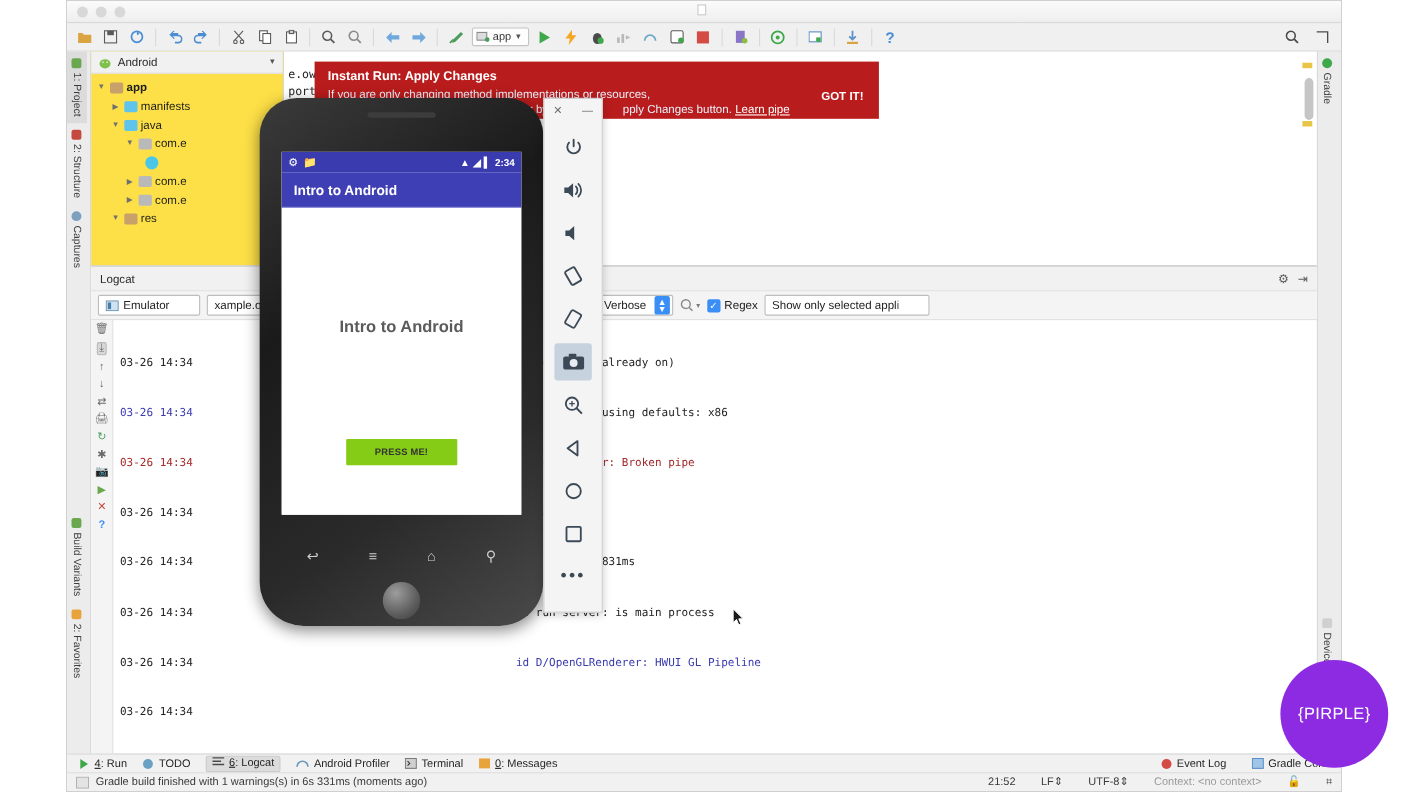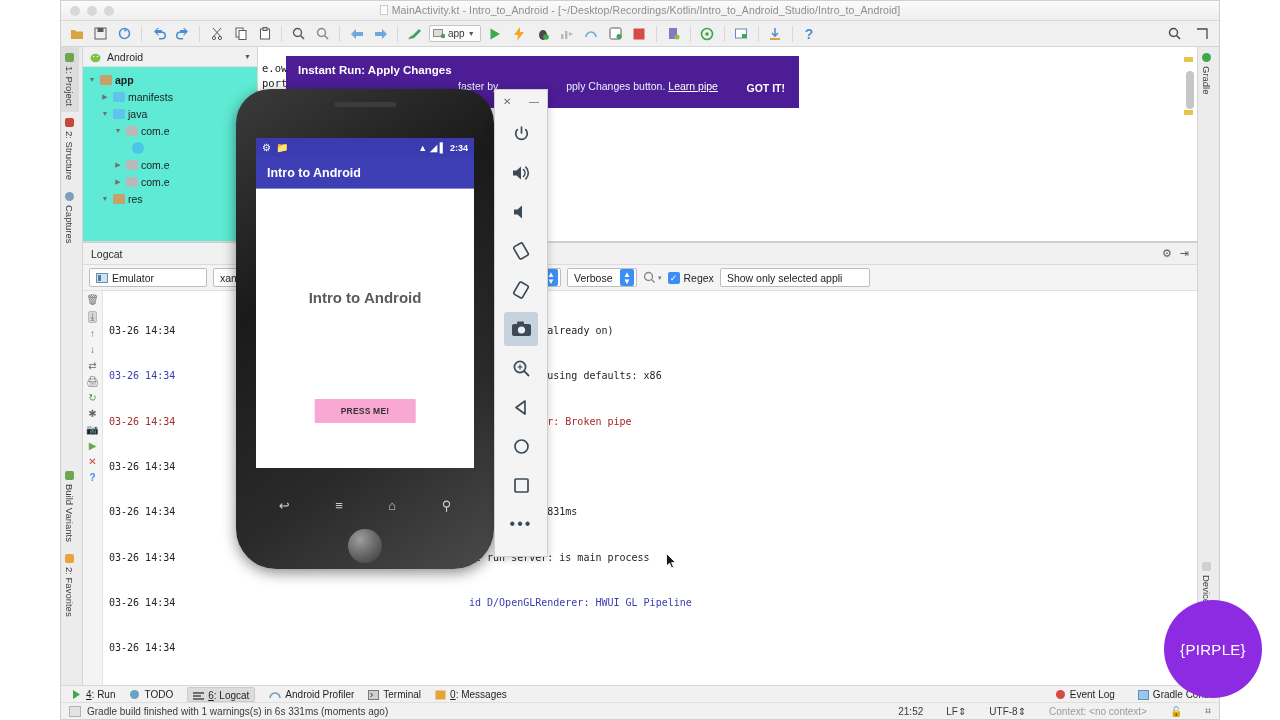--- a/index.html
+++ b/index.html
@@ -46,21 +46,21 @@
   .vtabs { position:absolute; top:46px; width:22px; bottom:34px; background:#ececec;
            border-right:1px solid #d5d5d5; }
   .vtabs.right { border-right:none; border-left:1px solid #d5d5d5; }
   .vtab { writing-mode:vertical-rl; font-size:9.5px; color:#3c3c3c; padding:6px 4px 6px 3px;
           display:flex; align-items:center; gap:4px; white-space:nowrap; }
   .vtab.sel { background:#dcdcdc; }
   .vdot { width:9px; height:9px; border-radius:2px; display:block; }
 
   
   .project { position:absolute; left:22px; top:46px; width:175px; height:195px;
-             background:#5eead4; border-right:1px solid #d5d5d5; border-bottom:1px solid #d5d5d5;}
+             background:#fde047; border-right:1px solid #d5d5d5; border-bottom:1px solid #d5d5d5;}
   .projhead { height:20px; background:#f1f1f1; border-bottom:1px solid #e0e0e0;
               display:flex; align-items:center; gap:5px; padding:0 6px; font-size:10.5px;
               color:#2b2b2b;}
   .tree { padding:4px 0 0 4px; font-size:10.5px; color:#1d1d1d; }
   .row { display:flex; align-items:center; gap:3px; height:17px; white-space:nowrap; }
   .arrow { width:10px; text-align:center; font-size:7px; color:#707070; }
   .folder { width:12px; height:10px; border-radius:1.5px; background:#5fc4ec; display:inline-block; }
   .folder.grey { background:#b9b9b9; }
   .folder.res { background:#c8a06a; }
   .kt { width:12px; height:12px; border-radius:50%; background:#4ac6e8;
@@ -97,21 +97,21 @@
             background:#ffffff; font-family:"DejaVu Sans Mono", monospace; font-size:10.5px;
             color:#1d1d1d; padding-top:14px; padding-left:4px; line-height:14.7px;
             border-bottom:1px solid #cfcfcf; overflow:hidden;}
   .gutter-marks { position:absolute; right:4px; top:10px; width:9px; }
   .gutter-marks i { display:block; height:5px; background:#e8c547; margin-bottom:48px; }
   .scroll-thumb { position:absolute; right:3px; top:24px; width:8px; height:38px;
                   background:#c6c6c6; border-radius:4px; }
 
   
   .banner { position:absolute; left:225px; top:55px; width:513px; height:52px;
-            background:#4c1d95; color:#ffffff; padding:8px 12px; }
+            background:#b91c1c; color:#ffffff; padding:8px 12px; }
   .banner h4 { font-size:11.5px; font-weight:bold; margin-bottom:3px; }
   .banner p  { font-size:10.5px; line-height:14px; color:#e9f0fb; }
   .banner a  { color:#ffffff; text-decoration:underline; }
   .gotit { position:absolute; right:14px; top:26px; font-size:10.5px; font-weight:bold;
            color:#ffffff; }
 
   
   .emu { position:absolute; left:175px; top:88px; width:258px; height:480px; }
   .phone { position:absolute; left:0; top:0; width:258px; height:480px;
            background:linear-gradient(145deg,#3b3b3b 0%,#1a1a1a 35%,#2a2a2a 70%,#4a4a4a 100%);
@@ -122,21 +122,21 @@
             overflow:hidden; }
   .statusbar { height:19px; background:#3b3bb0; display:flex; align-items:center;
                padding:0 6px; color:#fff; font-size:9px; }
   .statusbar .right { margin-left:auto; display:flex; align-items:center; gap:3px; font-weight:bold;}
   .appbar { height:32px; background:#3f3fb5; display:flex; align-items:center; padding:0 11px;
             color:#fff; font-size:12.5px; font-weight:bold; border-bottom:1px solid #8a8ad8;}
   .content { position:absolute; left:0; right:0; top:51px; bottom:0; background:#fff; }
   .hello { position:absolute; left:0; right:0; top:100px; text-align:center; font-size:15px;
            font-weight:bold; color:#5b5b5b; }
   .pressme { position:absolute; left:50%; transform:translateX(-50%); top:210px;
-             background:#f9a8d4; color:#333; font-size:8.5px; font-weight:bold;
+             background:#84cc16; color:#333; font-size:8.5px; font-weight:bold;
              padding:7px 26px; border-radius:1px; letter-spacing:.2px; }
   .navbar { position:absolute; left:20px; bottom:47px; width:218px; height:34px;
             display:flex; align-items:center; justify-content:space-around; color:#cfcfcf; }
   .homebtn { position:absolute; left:50%; transform:translateX(-50%); bottom:6px;
              width:34px; height:34px; border-radius:50%;
              background:radial-gradient(circle at 35% 30%,#9d9d9d,#5d5d5d 60%,#3a3a3a); }
 
   
   .emutool { position:absolute; left:433px; top:88px; width:54px; height:468px;
              background:#f4f4f4; border:1px solid #cfcfcf; box-shadow:0 2px 8px rgba(0,0,0,.2);
@@ -144,21 +144,21 @@
   .emutool .wbar { width:100%; height:22px; display:flex; align-items:center;
                    justify-content:space-between; padding:0 8px; color:#6b6b6b; font-size:10px; }
   .etb { width:34px; height:34px; margin-top:5px; display:flex; align-items:center;
          justify-content:center; color:#3c4a57; border-radius:3px; }
   .etb.hl { background:#c6d2dd; }
 
   
   .statusbtns { position:absolute; left:0; right:0; bottom:17px; height:17px; background:#f1f1f1;
                 border-top:1px solid #d8d8d8; display:flex; align-items:center; gap:14px;
                 padding:0 10px; font-size:10px; color:#1f1f1f; }
-  .sbtn { display:flex; align-items:flex-end; gap:4px; }
+  .sbtn { display:flex; align-items:flex-start; gap:4px; }
   .sbtn.sel { background:#dcdcdc; border:1px solid #cbcbcb; border-radius:2px; padding:0 5px;
               height:15px; }
   .sbtn u { text-decoration:underline; }
   .statusline { position:absolute; left:0; right:0; bottom:0; height:17px; background:#f1f1f1;
                 border-top:1px solid #dedede; display:flex; align-items:center; gap:6px;
                 padding:0 8px; font-size:10px; color:#3a3a3a; }
   .sright { margin-left:auto; display:flex; align-items:center; gap:23px; }
   .dim { color:#9a9a9a; }
 
   
@@ -174,21 +174,21 @@
 <div id="root">
   <div class="ide">
 
     <div class="titlebar">
       <div class="traffic">
         <i></i>
         <i></i>
         <i></i>
       </div>
       <div class="title-text">
-        <span class="title-doc"></span><span>MainActivity.kt - Intro_to_Android - [~/Desktop/Recordings/Kotlin/Intro_to_Android_Studio/Intro_to_Android]</span>
+        <span class="title-doc"></span>
       </div>
     </div>
 
     <div class="toolbar">
       <div class="tb">
         <svg width="14" height="14" viewBox="0 0 14 14">
             <path d="M1 3h4l1.2 1.5H13V12H1z" fill="#d9a441"></path>
           </svg>
         </div>
       <div class="tb">
@@ -481,21 +481,21 @@
 
     <div class="logcat">
       <div class="logcat-title">
         <span>Logcat</span>
         <span class="gear">
           <span>⚙</span>
           <span>⇥</span>
         </span>
       </div>
       <div class="logcat-ctrl">
-        <div class="combo" style="width:118px">
+        <div class="combo" style="width:93px">
           <svg width="12" height="10" viewBox="0 0 12 10" style="margin-right:4px">
               <rect x="0.5" y="0.5" width="11" height="9" fill="#cfe3f2" stroke="#6a90ad"></rect>
               <rect x="2" y="2" width="3" height="6" fill="#4a7fa5"></rect>
             </svg>
           <span>Emulator</span>
         </div>
         <div class="combo" style="flex:0 0 348px;">
           <span style="flex:1;overflow:hidden">xample.owl.intro_to_android (7390)</span>
           <span class="stepper">
               <span>▲</span>
@@ -578,20 +578,21 @@
             
             
             
           </div>
         </div>
       </div>
     </div>
 
     <div class="banner">
       <h4>Instant Run: Apply Changes</h4>
+      <p>If you are only changing method implementations or resources,</p>
       <p style="padding-left:160px;">
         <span>faster by</span>
         <span style="display:inline-block;width:62px"></span>
         <span>pply Changes button.</span>
         <a>Learn pipe</a>
       </p>
       <div class="gotit">GOT IT!</div>
     </div>
 
     <div class="emu">

